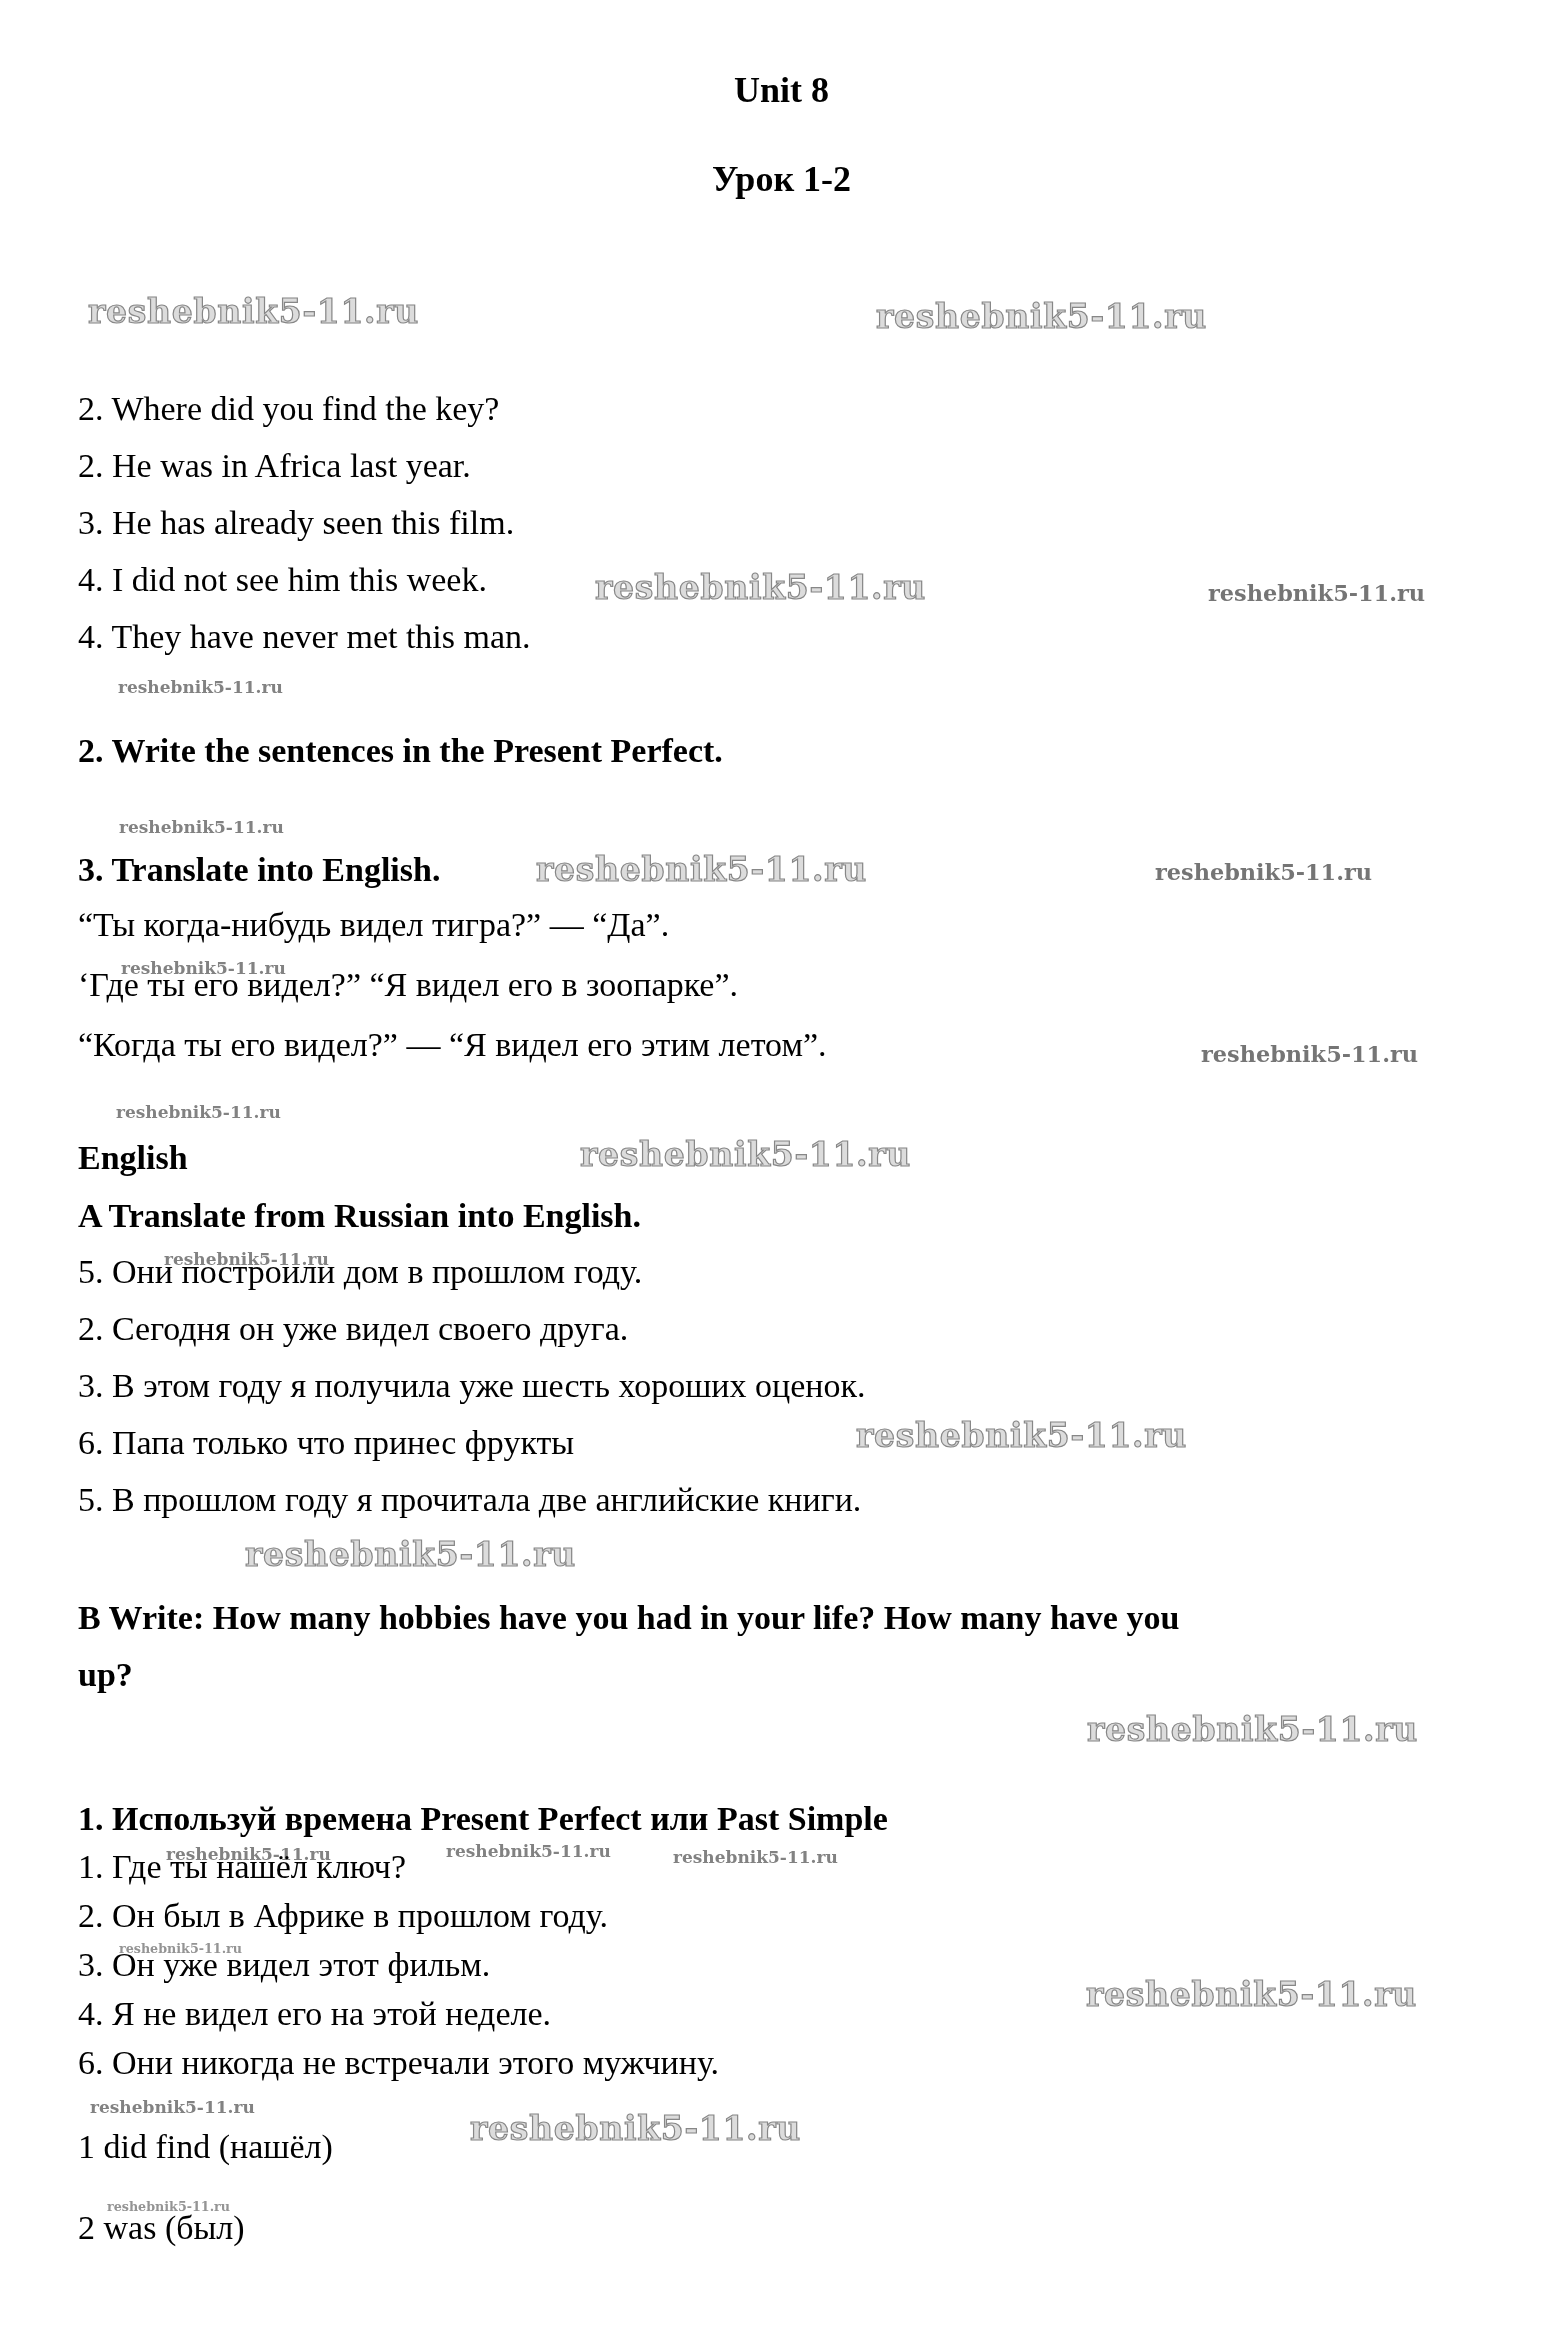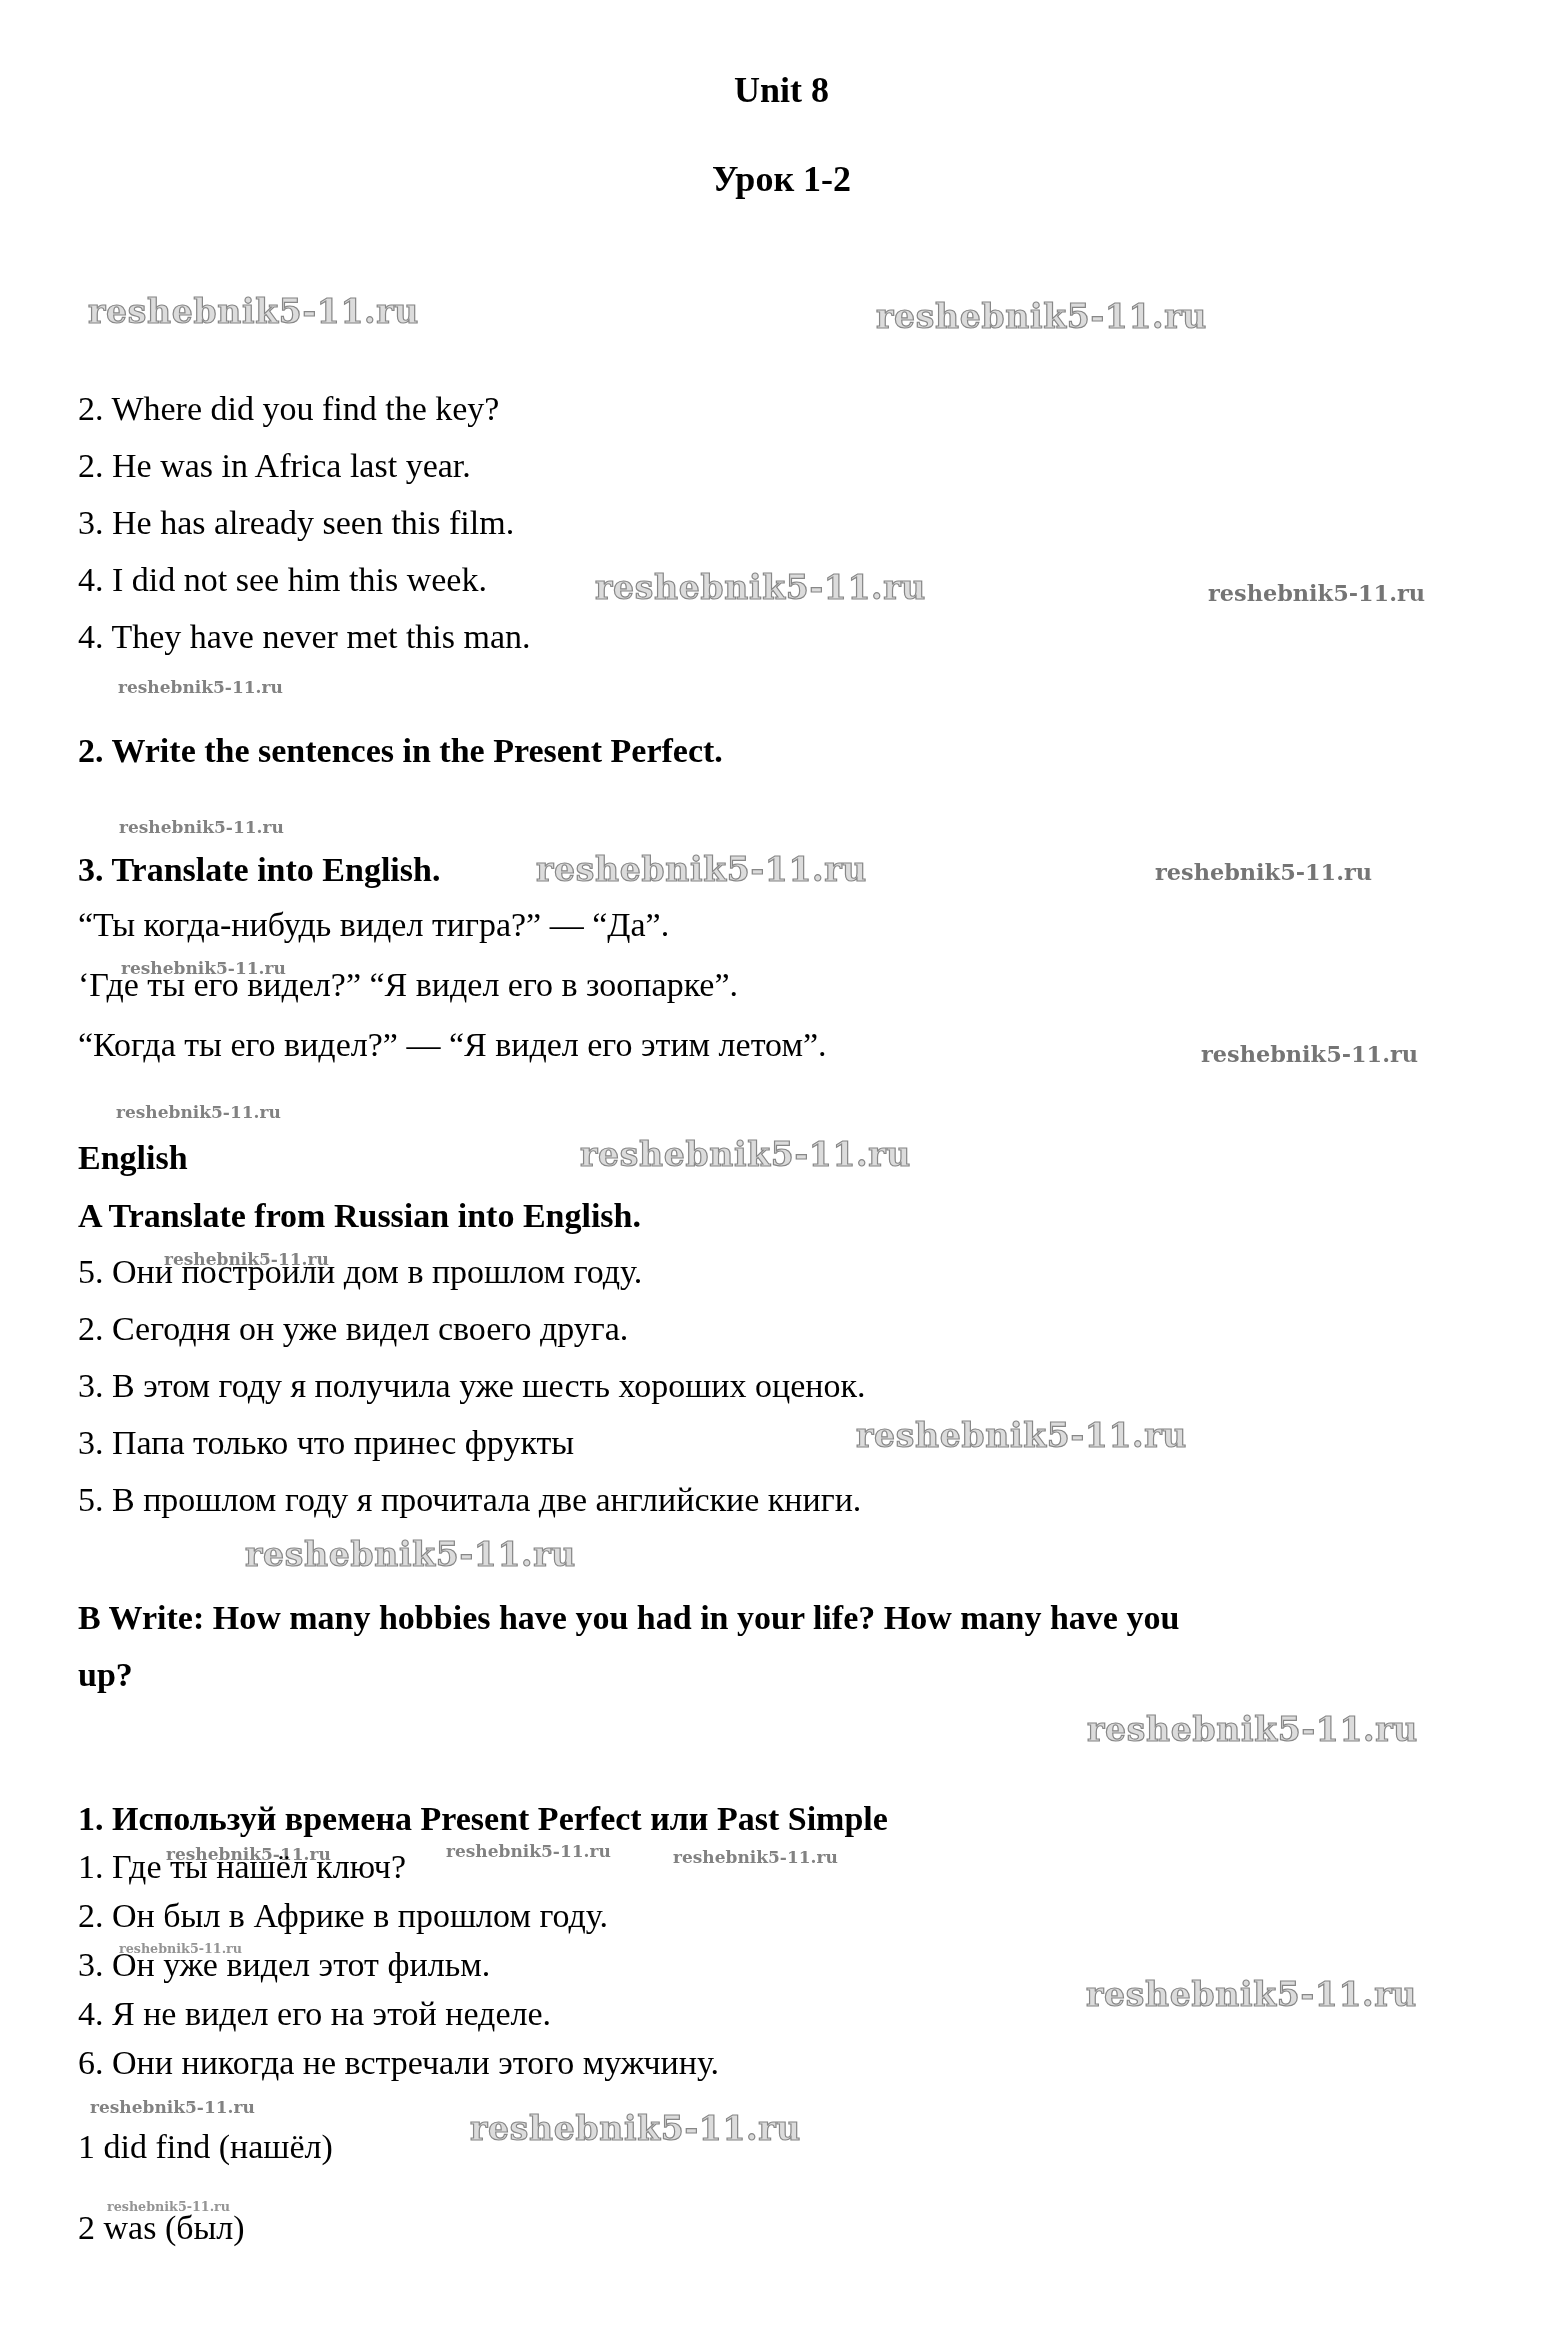--- a/index.html
+++ b/index.html
@@ -94,21 +94,21 @@
     <p class="line">“Когда ты его видел?” — “Я видел его этим летом”.</p>
   </div>
 
   <h3 class="abs h" style="top:1138px">English</h3>
 
   <h3 class="abs h" style="top:1196px">A Translate from Russian into English.</h3>
   <div class="abs" style="top:1243px">
     <p class="line">5. Они построили дом в прошлом году.</p>
     <p class="line">2. Сегодня он уже видел своего друга.</p>
     <p class="line">3. В этом году я получила уже шесть хороших оценок.</p>
-    <p class="line">3. Папа только что принес фрукты</p>
+    <p class="line">6. Папа только что принес фрукты</p>
     <p class="line">5. В прошлом году я прочитала две английские книги.</p>
   </div>
 
   <div class="abs" style="top:1589px">
     <p class="line bold">B Write: How many hobbies have you had in your life? How many have you</p>
     <p class="line bold">up?</p>
   </div>
 
   <h3 class="abs h" style="top:1799px">1. Используй времена Present Perfect или Past Simple</h3>
   <div class="abs lh66" style="top:1842px">

